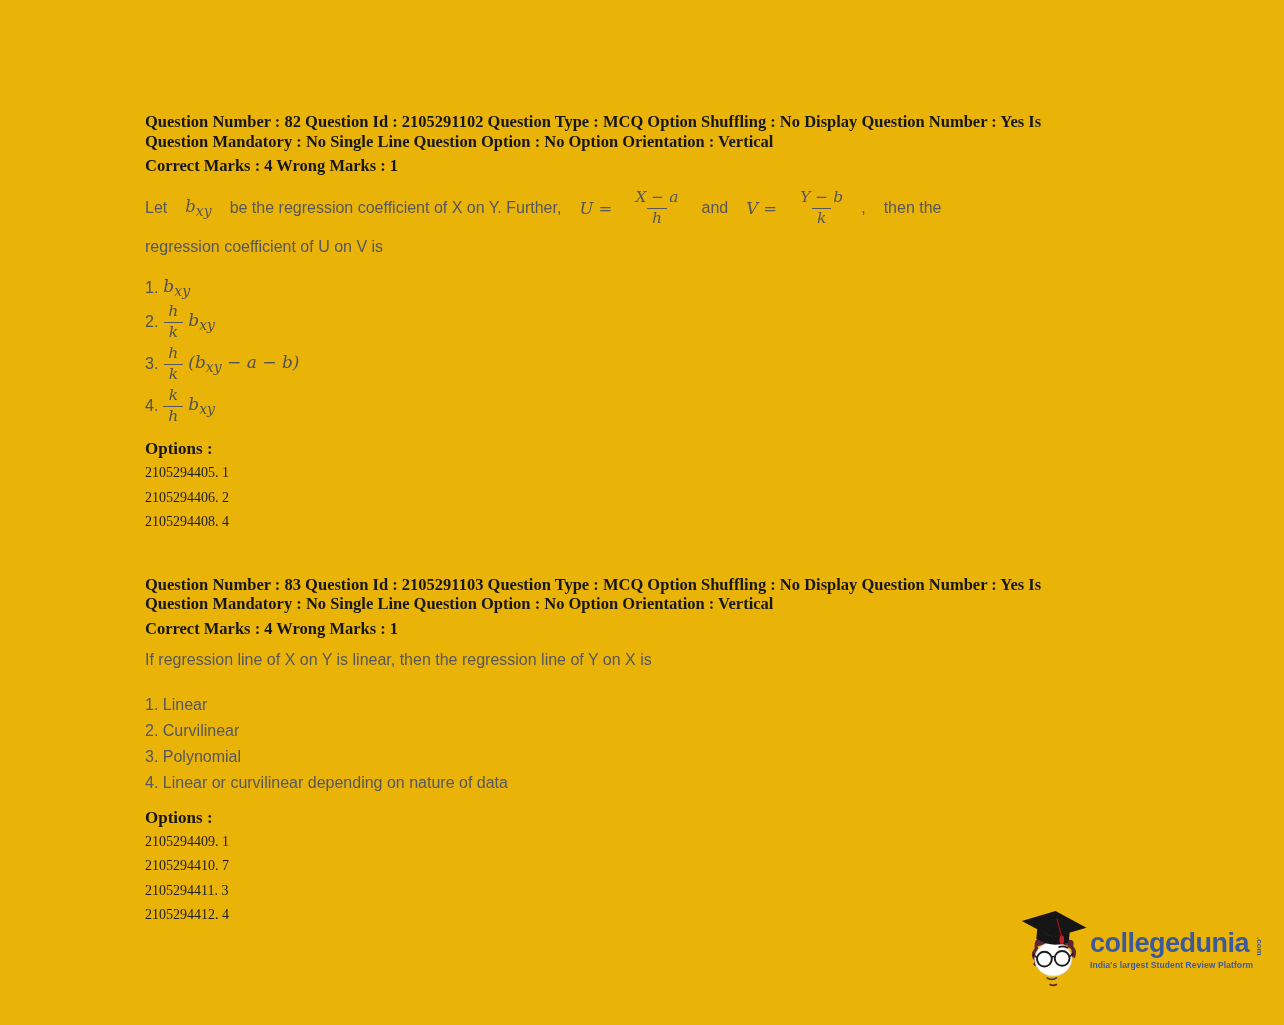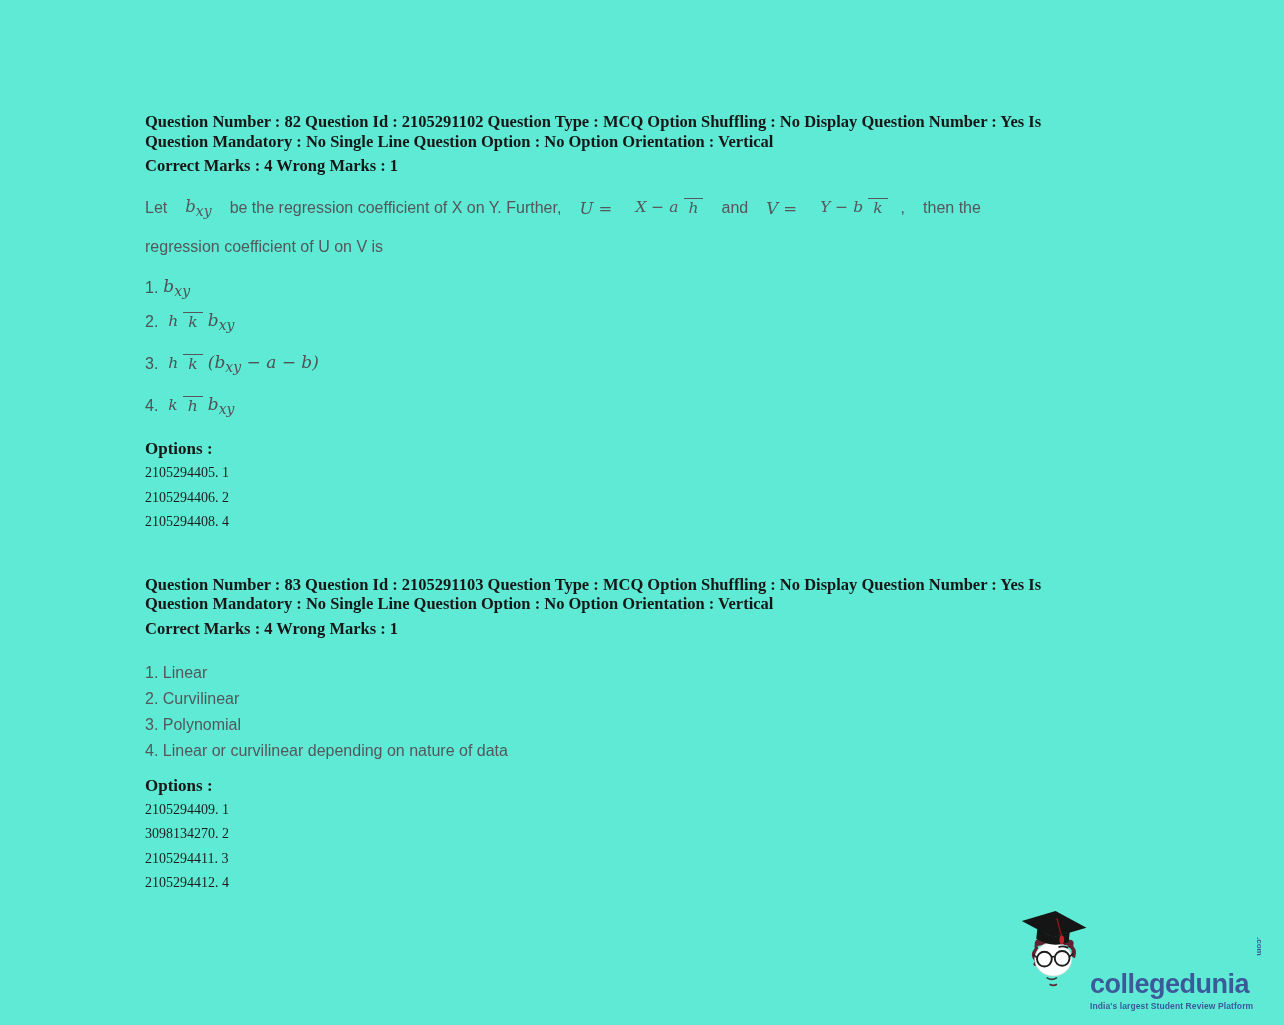--- a/index.html
+++ b/index.html
@@ -1,19 +1,19 @@
 <!DOCTYPE html>
 <html><head>
 <meta charset="utf-8">
 <style>
   html, body { margin:0; padding:0; background:#fff; }
   .page {
     position:relative;
     width:1284px; height:1025px;
-    background:#5eead4;
+    background:#eab308;
     overflow:hidden;
     font-family:"Liberation Sans", sans-serif;
   }
   .content { position:absolute; left:145px; top:112px; width:960px; }
 
   
   .q-header {
     font-family:"Liberation Serif", serif;
     font-weight:bold; font-size:16.5px; line-height:19.5px;
     color:#171717; white-space:nowrap;
@@ -26,21 +26,21 @@
 
   
   .q-text { margin-top:10px; color:#55575c; font-size:16px; }
   .mathline { display:flex; align-items:center; column-gap:18px; min-height:46px; }
   .mvar, .msym {
     font-family:"DejaVu Serif", serif; font-style:italic; font-size:16.5px;
     white-space:nowrap;
   }
   .msub { font-family:"DejaVu Serif", serif; font-style:italic; font-size:14px; }
   .frac {
-    display:inline-flex; flex-direction:row; align-items:center;
+    display:inline-flex; flex-direction:column; align-items:center;
     font-family:"DejaVu Serif", serif; font-style:italic;
     font-size:15.5px; line-height:1.25; white-space:nowrap;
   }
   .frac .num { padding:0 5px; }
   .frac .den { border-top:1.3px solid #55575c; padding:0 5px; }
   .tight { margin-left:-5px; }
   .qline2 { margin-top:6px; line-height:20px; }
 
   
   .opts-math { margin-top:18px; color:#4f5155; font-size:16px; }
@@ -66,21 +66,21 @@
   .opts-plain { margin-top:22px; color:#55575c; font-size:16px; }
   .opts-plain div { line-height:26px; }
 
   
   .logo { position:absolute; left:1020px; top:906px; display:flex; align-items:flex-start; }
   .logo svg { width:68px; height:84px; flex:0 0 auto; }
   .brand-col { margin-left:2px; margin-top:22px; position:relative; }
   .brand {
     font-family:"Liberation Sans", sans-serif;
     font-weight:700; font-size:27px; line-height:30px;
-    color:#3c5a99; letter-spacing:-0.5px;margin-top:41px;
+    color:#3c5a99; letter-spacing:-0.5px;
   }
   .tld {
     position:absolute; top:9px; right:-11px;
     writing-mode:vertical-rl;
     font-weight:bold; font-size:8px; color:#3c5a99;
   }
   .tagline {
     margin-top:2px;
     font-weight:bold; font-size:8.5px; letter-spacing:0.1px;
     color:#3c5a99; white-space:nowrap;
@@ -160,32 +160,33 @@
       </div>
     </section>
 
     <section class="q83">
       <div class="q-header">
         <div>Question Number : 83 Question Id : 2105291103 Question Type : MCQ Option Shuffling : No Display Question Number : Yes Is</div>
         <div>Question Mandatory : No Single Line Question Option : No Option Orientation : Vertical</div>
       </div>
       <div class="q-marks">Correct Marks : 4 Wrong Marks : 1</div>
 
+      <div class="q-text-simple">If regression line of X on Y is linear, then the regression line of Y on X is</div>
 
       <div class="opts-plain">
         <div>1. Linear</div>
         <div>2. Curvilinear</div>
         <div>3. Polynomial</div>
         <div>4. Linear or curvilinear depending on nature of data</div>
       </div>
 
       <div class="options-label">Options :</div>
       <div class="option-ids">
         <div>2105294409. 1</div>
-        <div>3098134270. 2</div>
+        <div>2105294410. 7</div>
         <div>2105294411. 3</div>
         <div>2105294412. 4</div>
       </div>
     </section>
   </div>
 
   <div class="logo">
     <svg viewBox="0 0 92 104" aria-hidden="true">
 
       <path d="M20 52 Q12 62 20 70 Q14 78 26 76 Q22 84 32 80 L36 70 Q26 64 24 50 Q18 46 20 52 Z" fill="#5d2431"></path>

